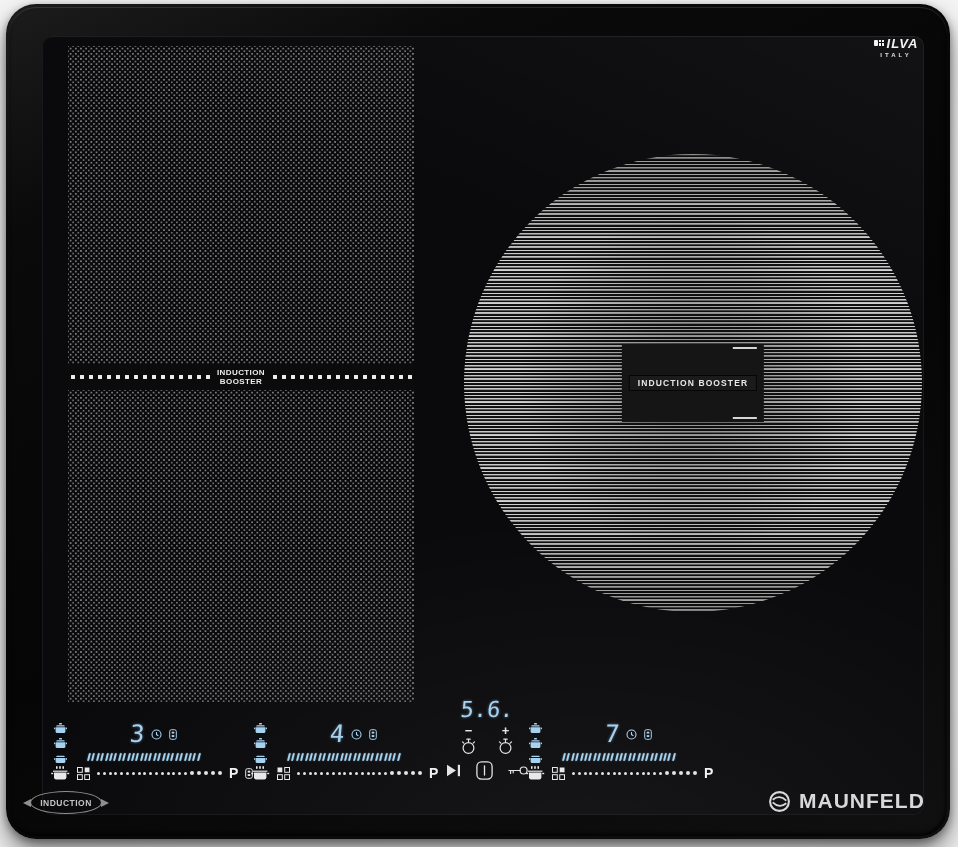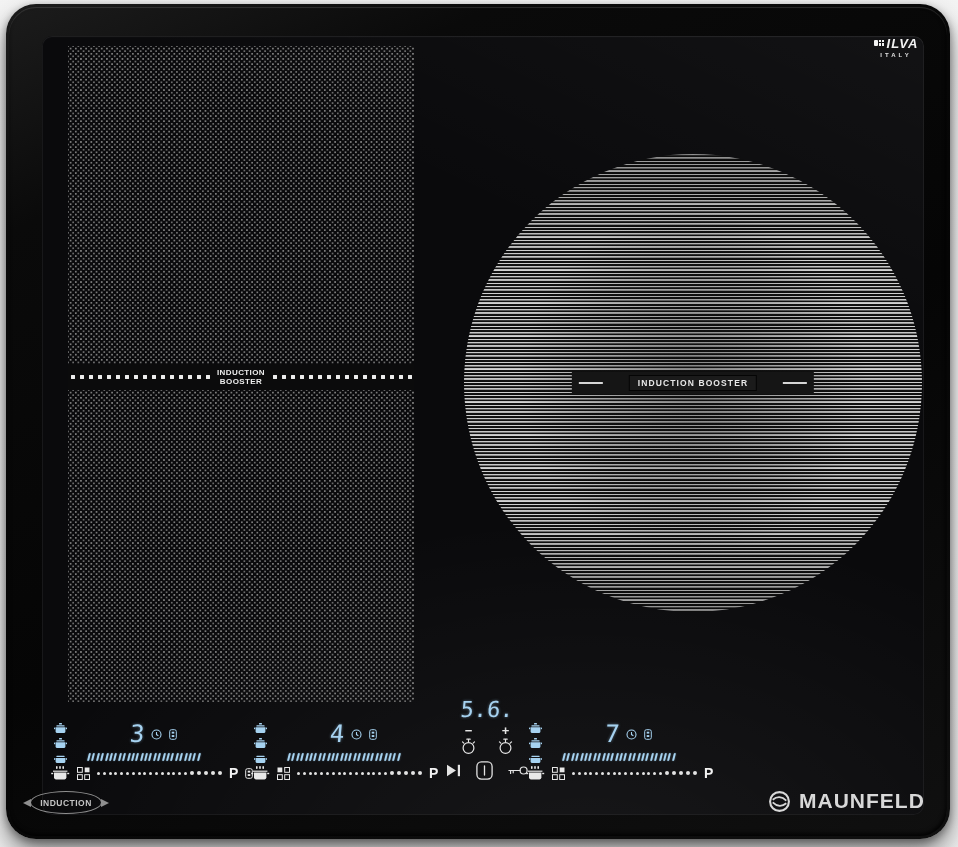--- a/index.html
+++ b/index.html
@@ -40,21 +40,21 @@
   .fd-text{display:flex;flex-direction:column;align-items:center;font-size:8px;font-weight:700;
        color:#ececec;letter-spacing:.4px;line-height:1.15;}
   
   .circle-zone{position:absolute;left:464px;top:154px;width:458px;height:458px;border-radius:50%;
        overflow:hidden;z-index:2;
        background:
          radial-gradient(closest-side, rgba(12,12,12,.38), rgba(12,12,12,.14) 52%, rgba(25,25,25,0) 76%),
          linear-gradient(rgba(0,0,0,.28), rgba(0,0,0,0) 22%, rgba(0,0,0,0) 78%, rgba(0,0,0,.28)),
          repeating-linear-gradient(180deg, #c2c2c2 0px, #d2d2d2 1px, #141414 1.6px, #0e0e0e 3.3px);}
   .circle-badge{position:absolute;left:50%;top:50%;transform:translate(-50%,-50%);
-       background:#151515;display:flex;align-items:center;gap:26px;padding:3px 7px;}
+       background:#151515;display:flex;align-items:flex-end;gap:26px;padding:3px 7px;flex-direction:column;}
   .circle-badge .label{background:#1b1b1b;border:1px solid #050505;padding:2px 8px;
        font-size:8.5px;font-weight:700;letter-spacing:1.1px;color:#e8e8e8;white-space:nowrap;}
   .cline{width:24px;height:2px;background:#d6d6d6;}
   
   .zone-ctl{position:absolute;top:722px;width:205px;height:64px;z-index:4;}
   .zc1{left:46px;} .zc2{left:246px;} .zc3{left:521px;}
   .modes{position:absolute;left:8px;top:1px;display:flex;flex-direction:column;gap:4px;color:var(--accent);}
   .toprow{position:absolute;left:84px;top:0;display:flex;align-items:center;gap:7px;}
   .seg{font-family:"DejaVu Sans Mono", monospace;font-size:24px;line-height:1;color:var(--accent);
        transform:skewX(-5deg);text-shadow:0 0 3px rgba(160,210,245,.5);}

